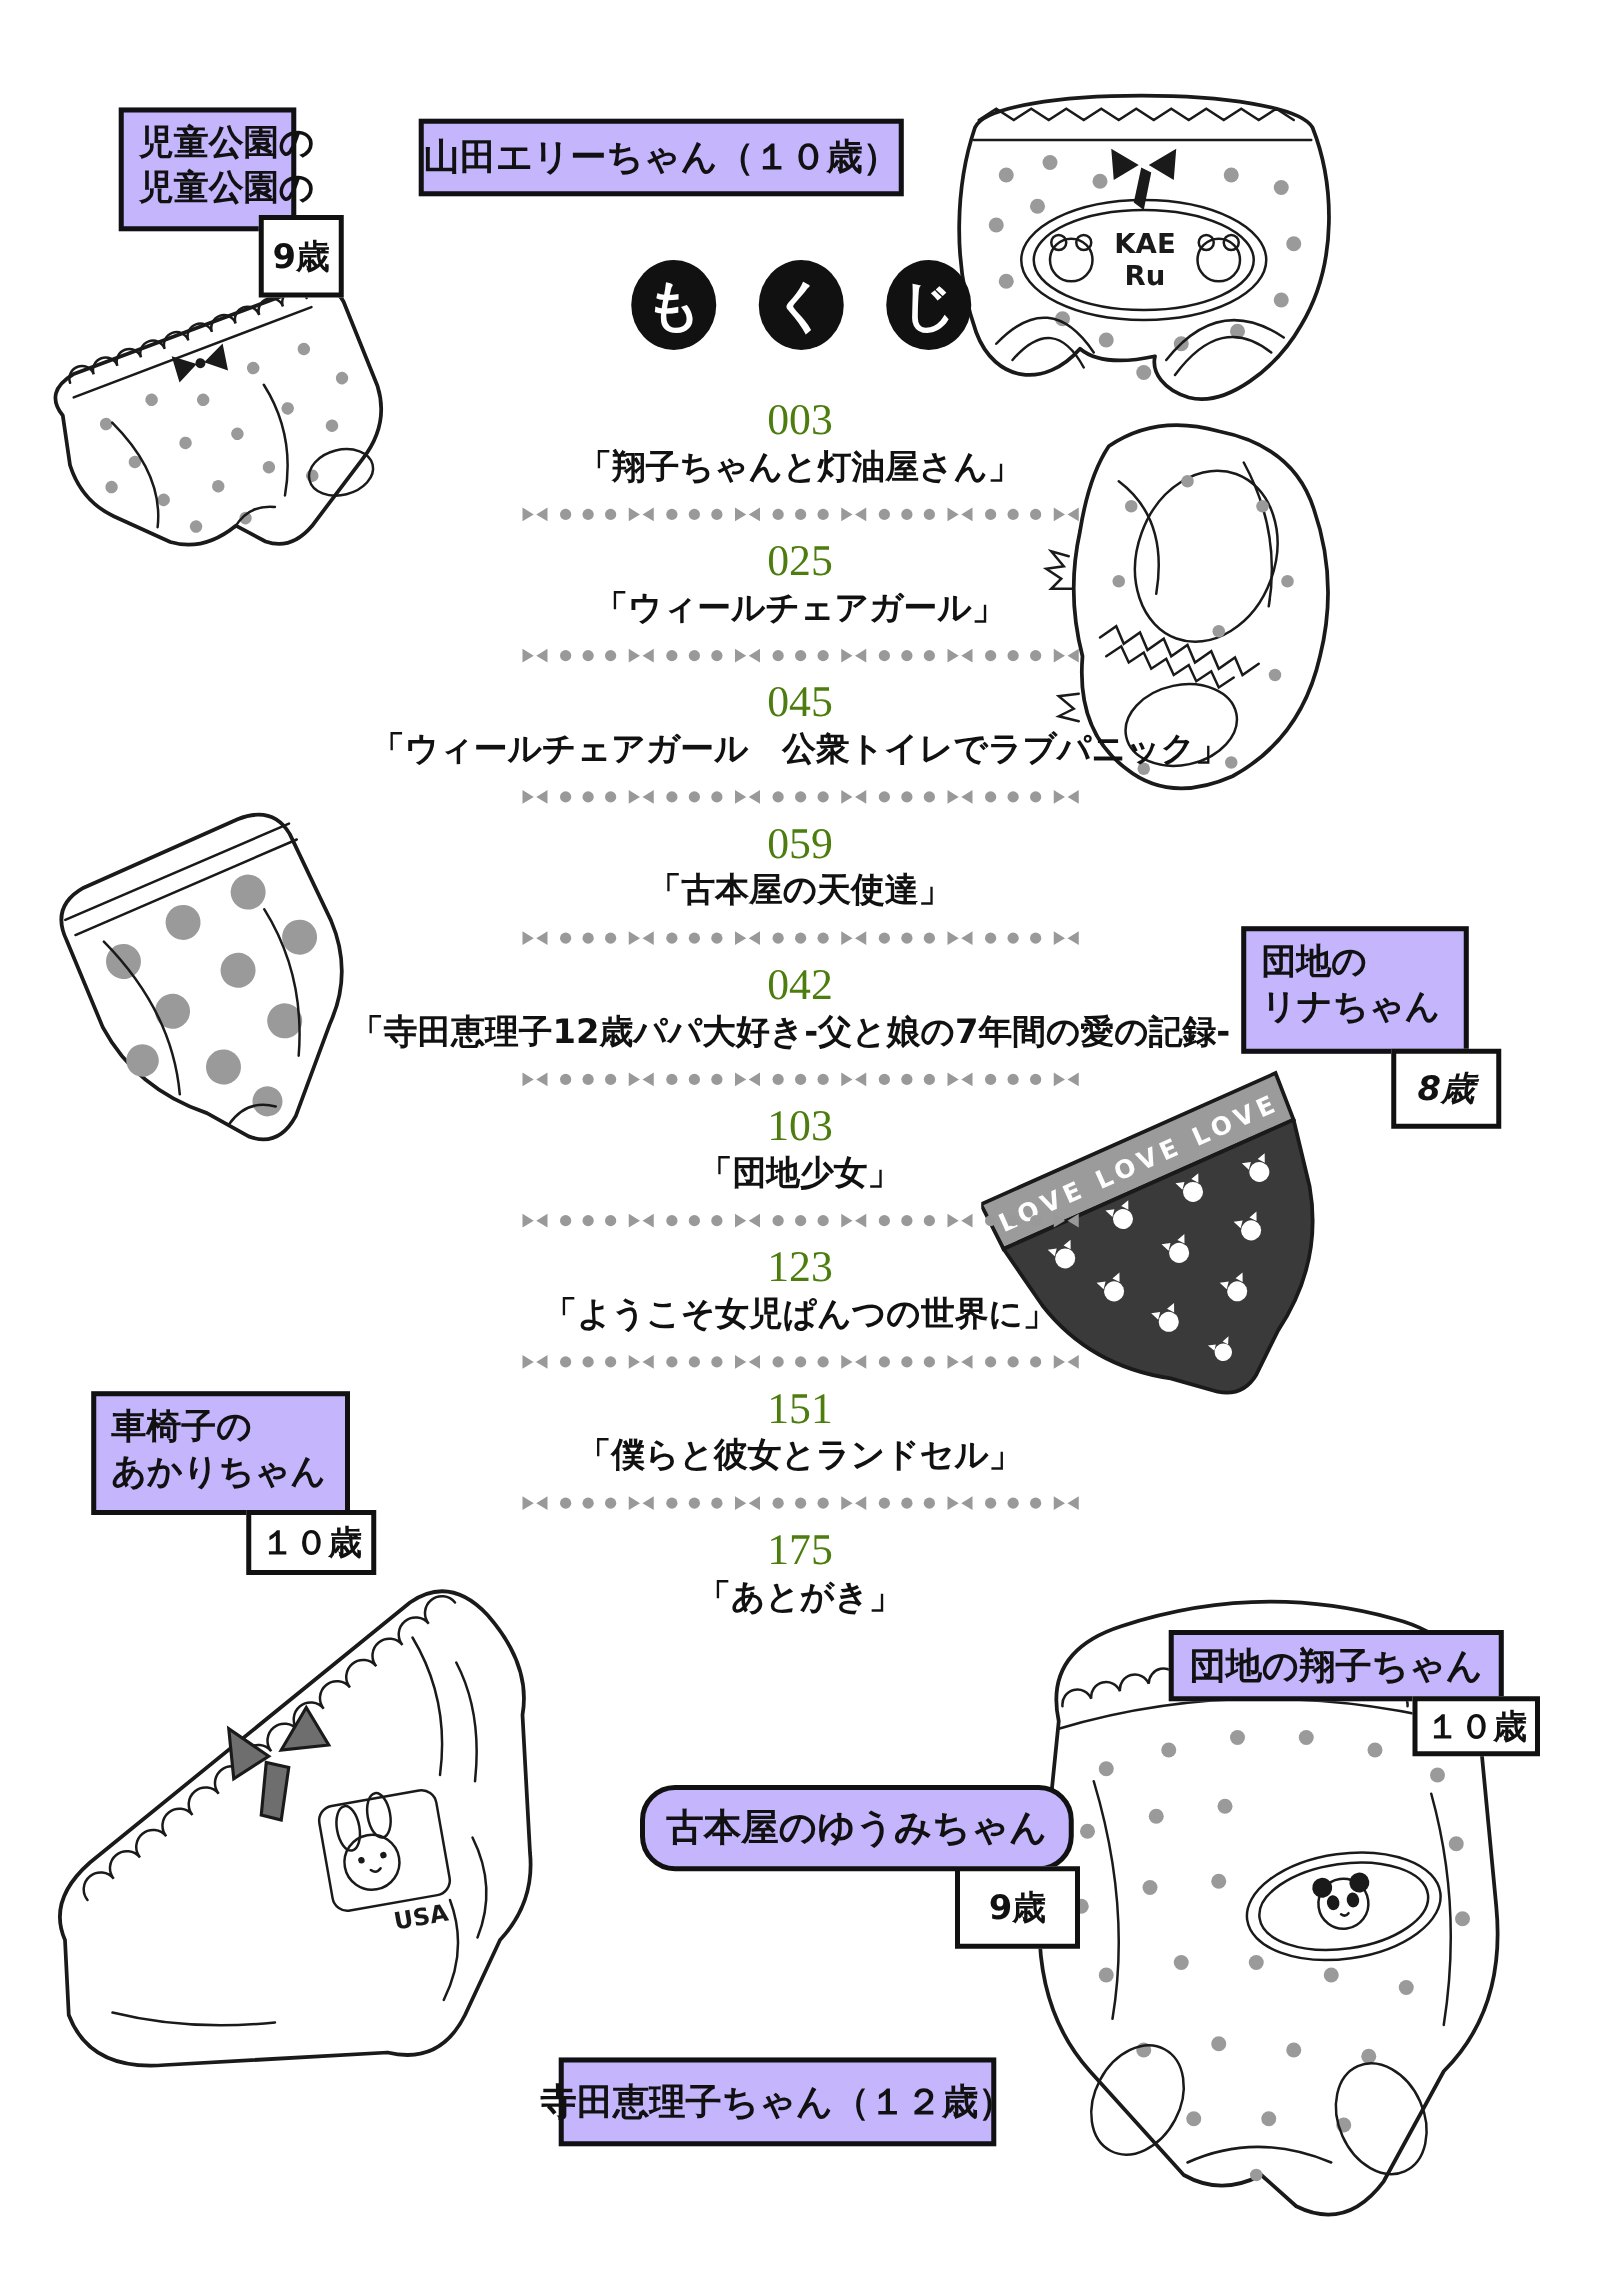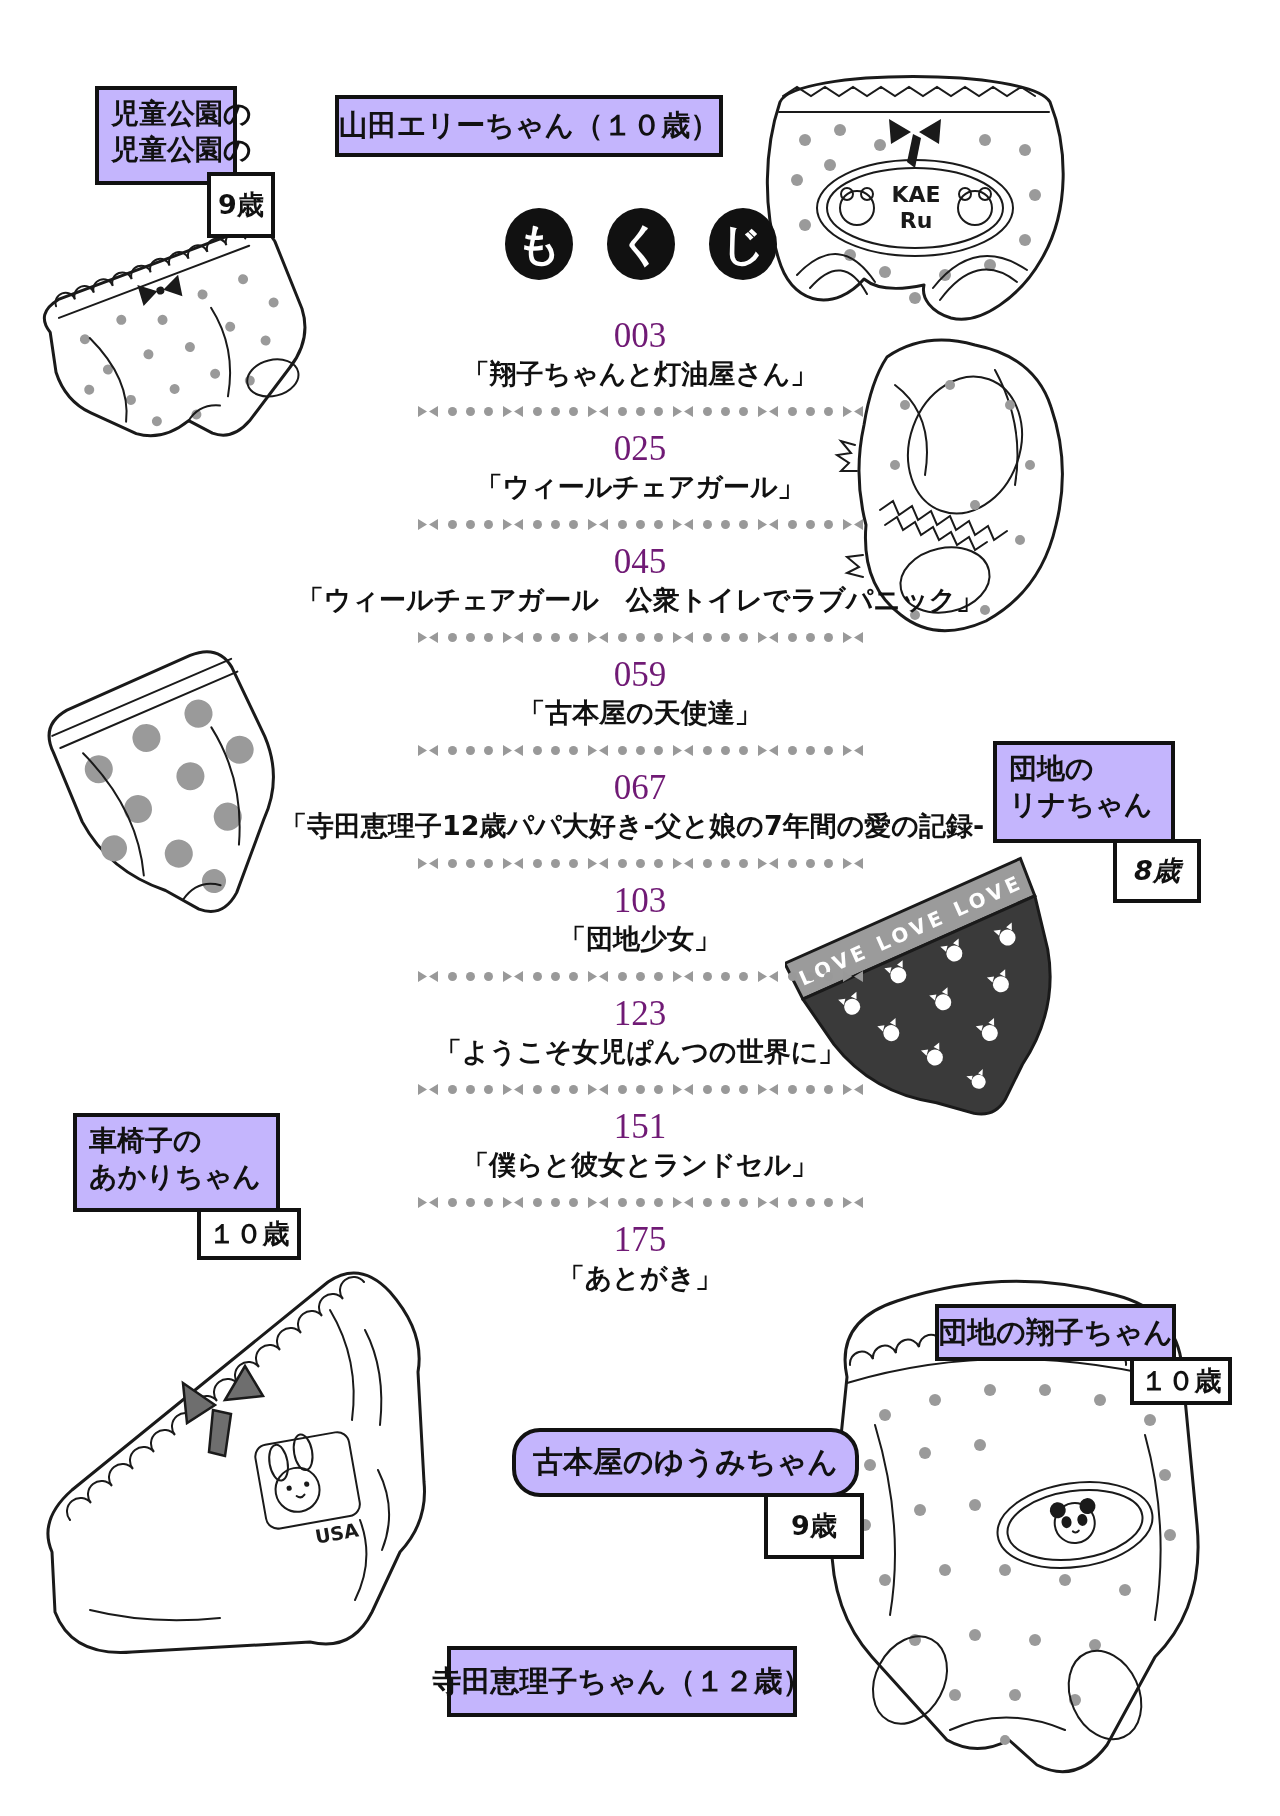--- a/index.html
+++ b/index.html
@@ -24,21 +24,21 @@
   #mokuji{position:absolute;left:505px;top:208px;display:flex;gap:34px;z-index:5;}
   #mokuji .mchar{
     width:68px;height:72px;background:#111;color:#fff;border-radius:50%;
     display:flex;align-items:center;justify-content:center;
     font-size:44px;font-weight:bold;
   }
   
   #toc{position:absolute;left:280px;top:316px;width:720px;text-align:center;z-index:4;}
   .toc-page{
     font-family:"Liberation Serif","DejaVu Serif",serif;
-    font-size:35px;line-height:40px;color:#701a75;
+    font-size:35px;line-height:40px;color:#4d7c0f;
   }
   .toc-title{
     font-size:27px;font-weight:bold;line-height:36px;color:#111;
     white-space:nowrap;
   }
   .bowtie-divider{
     height:14px;margin:12px auto 11px;display:flex;align-items:center;
     justify-content:center;gap:9px;width:fit-content;
   }
   .bowtie-divider .dot{width:9px;height:9px;border-radius:50%;background:#999;}
@@ -74,21 +74,21 @@
   <div class="agebox" style="left:1113px;top:839px;width:88px;height:64px;font-style:italic;">8歳</div>
 
   <div class="label" style="left:73px;top:1113px;width:207px;height:99px;">
     <div class="lines">
       <div>車椅子の</div>
       <div>あかりちゃん</div>
     </div>
   </div>
   <div class="agebox" style="left:197px;top:1208px;width:104px;height:52px;">１０歳</div>
 
-  <div class="label center" style="left:935px;top:1304px;width:241px;height:57px;font-size:29px;">団地の翔子ちゃん</div>
+  <div class="label center" style="left:935px;top:1304px;width:268px;height:57px;font-size:29px;">団地の翔子ちゃん</div>
   <div class="agebox" style="left:1130px;top:1357px;width:102px;height:48px;">１０歳</div>
 
   <div class="label center" style="left:512px;top:1428px;width:347px;height:69px;font-size:30px;border-radius:28px;">古本屋のゆうみちゃん</div>
   <div class="agebox" style="left:764px;top:1493px;width:100px;height:66px;">9歳</div>
 
   <div class="label center" style="left:447px;top:1646px;width:350px;height:71px;font-size:29px;">寺田恵理子ちゃん（１２歳）</div>
 
   <div id="mokuji">
     <span class="mchar">も</span>
     <span class="mchar">く</span>
@@ -246,21 +246,21 @@
           <path d="M1,1 L10,6.5 L1,12 Z M21,1 L12,6.5 L21,12 Z" fill="#999999"></path>
         </svg>
         <span class="dot"></span>
         <span class="dot"></span>
         <span class="dot"></span>
         <svg width="22" height="13" viewBox="0 0 22 13">
           <path d="M1,1 L10,6.5 L1,12 Z M21,1 L12,6.5 L21,12 Z" fill="#999999"></path>
         </svg>
       </div>
     <div class="toc-entry">
-      <div class="toc-page">067</div>
+      <div class="toc-page">042</div>
       <div class="toc-title">「寺田恵理子12歳パパ大好き-父と娘の7年間の愛の記録- 」</div>
     </div>
     <div class="bowtie-divider">
         <svg width="22" height="13" viewBox="0 0 22 13">
           <path d="M1,1 L10,6.5 L1,12 Z M21,1 L12,6.5 L21,12 Z" fill="#999999"></path>
         </svg>
         <span class="dot"></span>
         <span class="dot"></span>
         <span class="dot"></span>
         <svg width="22" height="13" viewBox="0 0 22 13">

